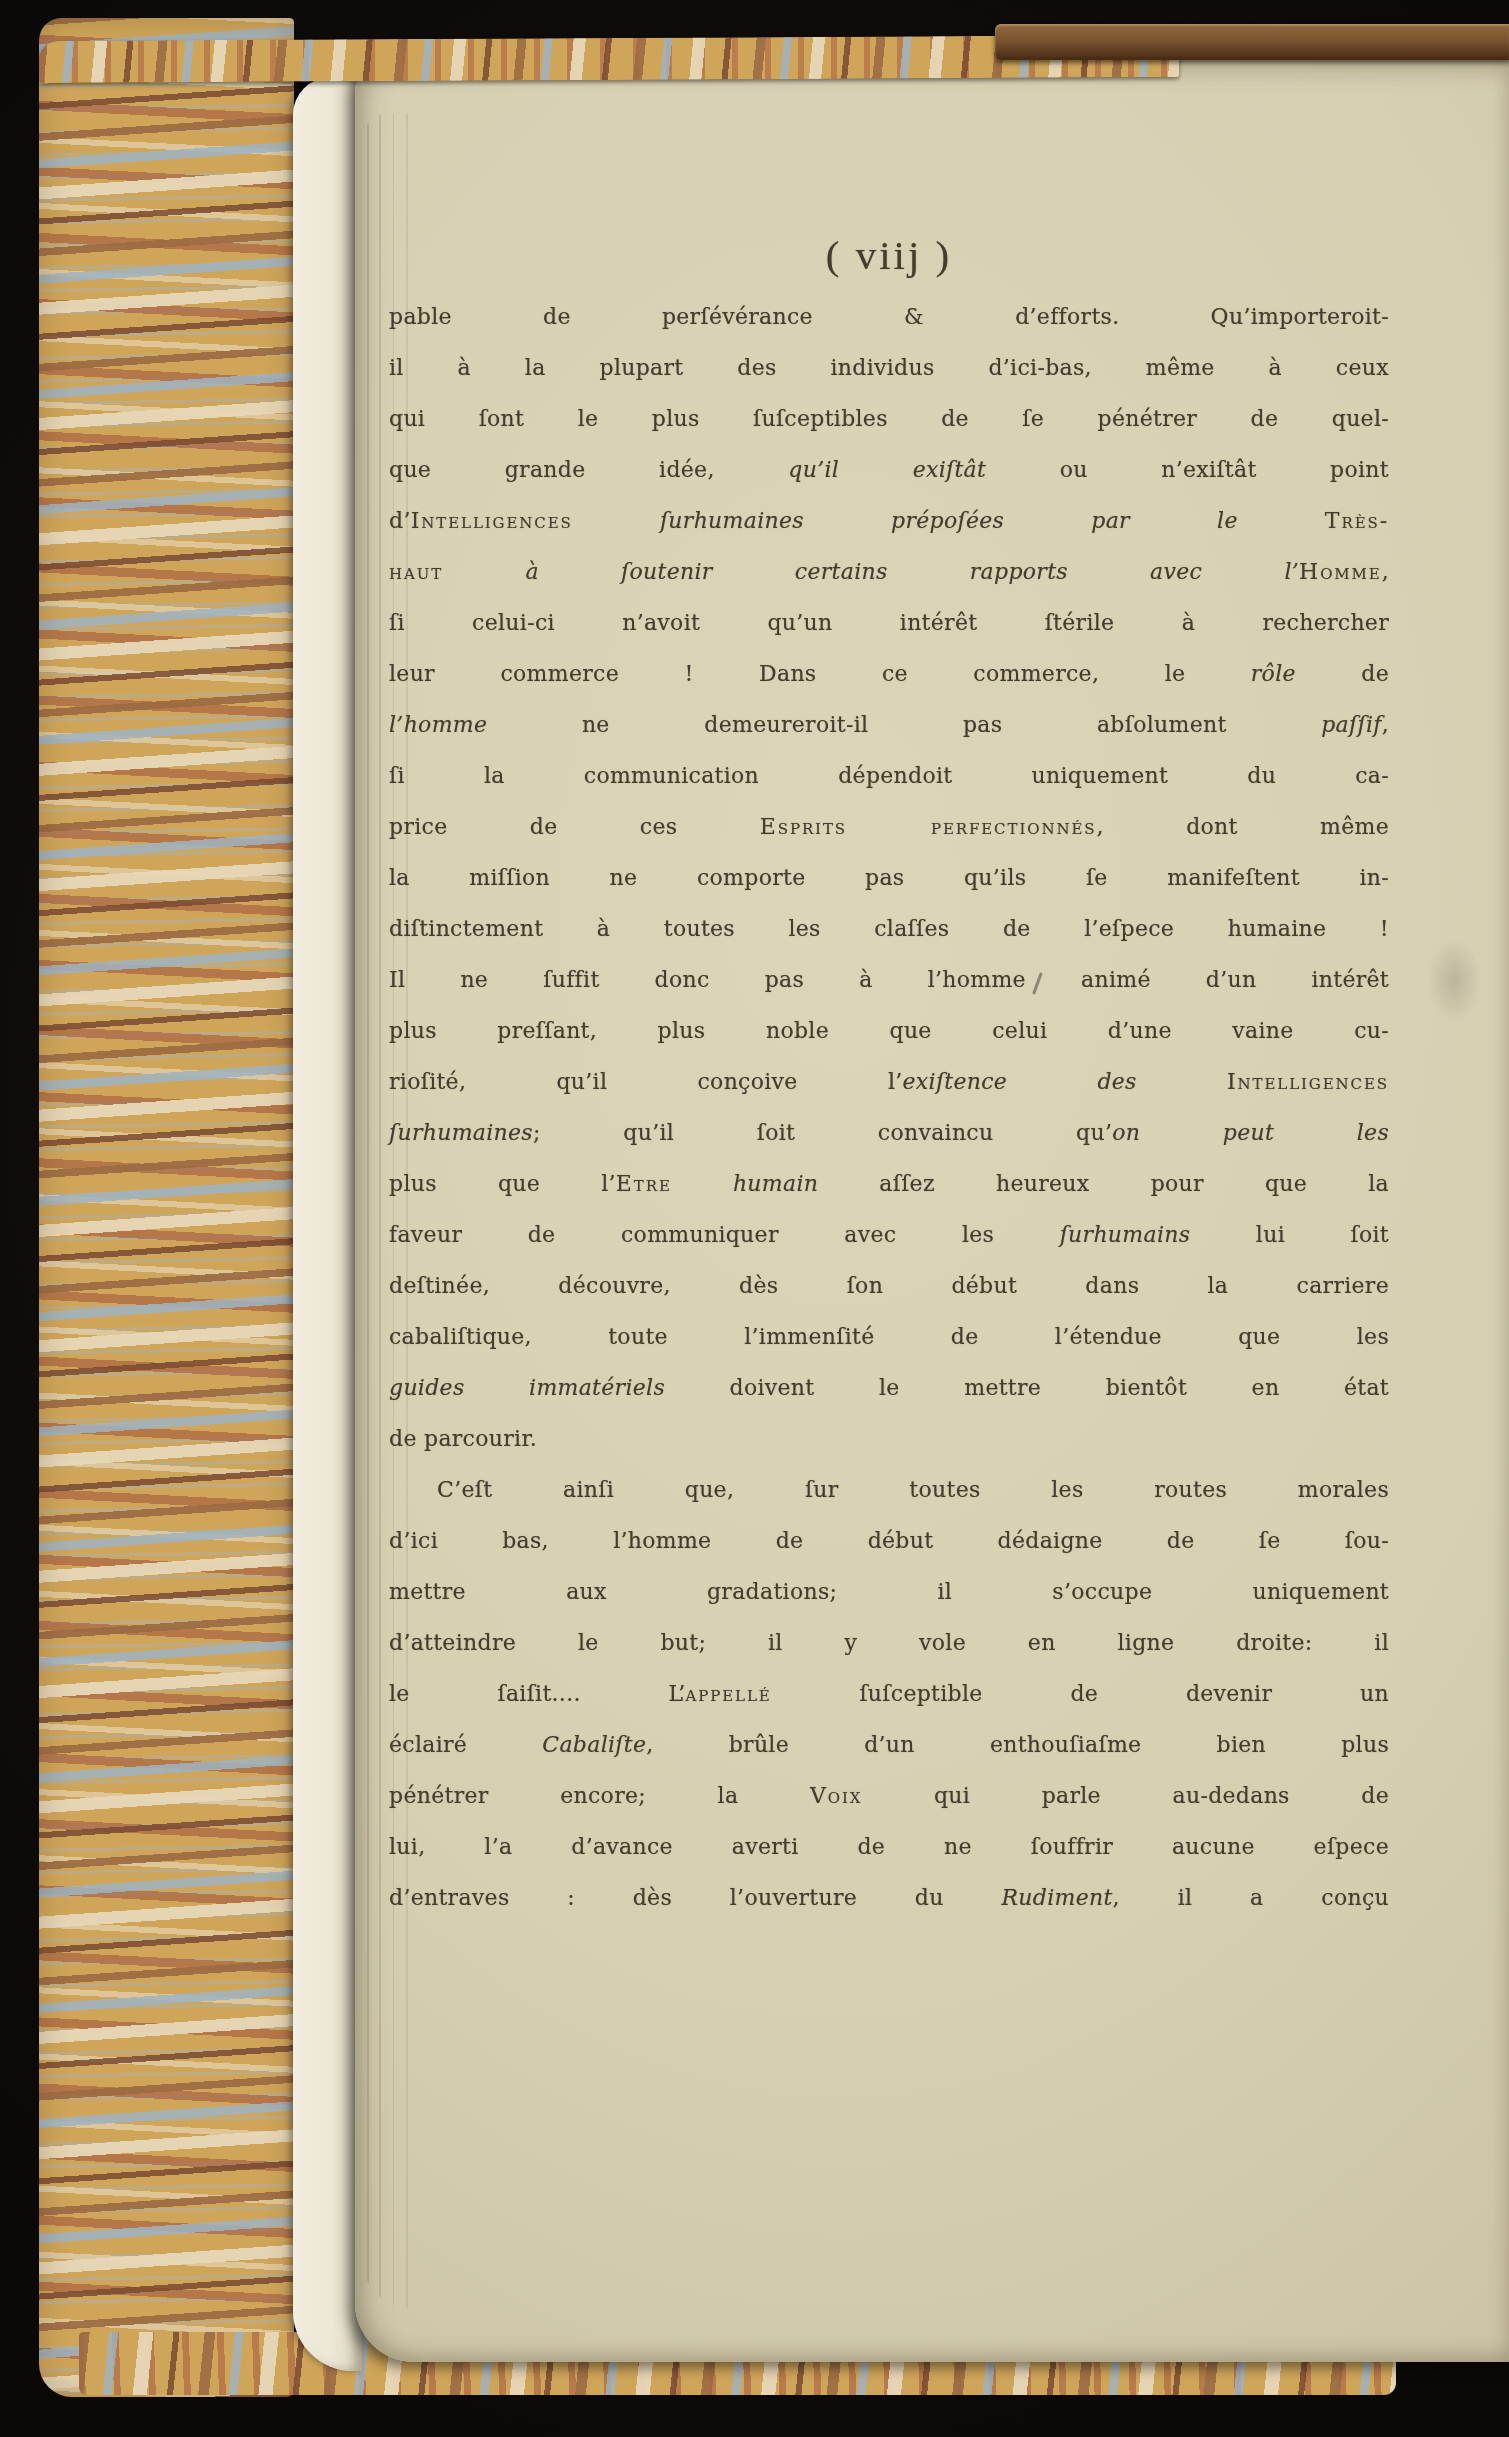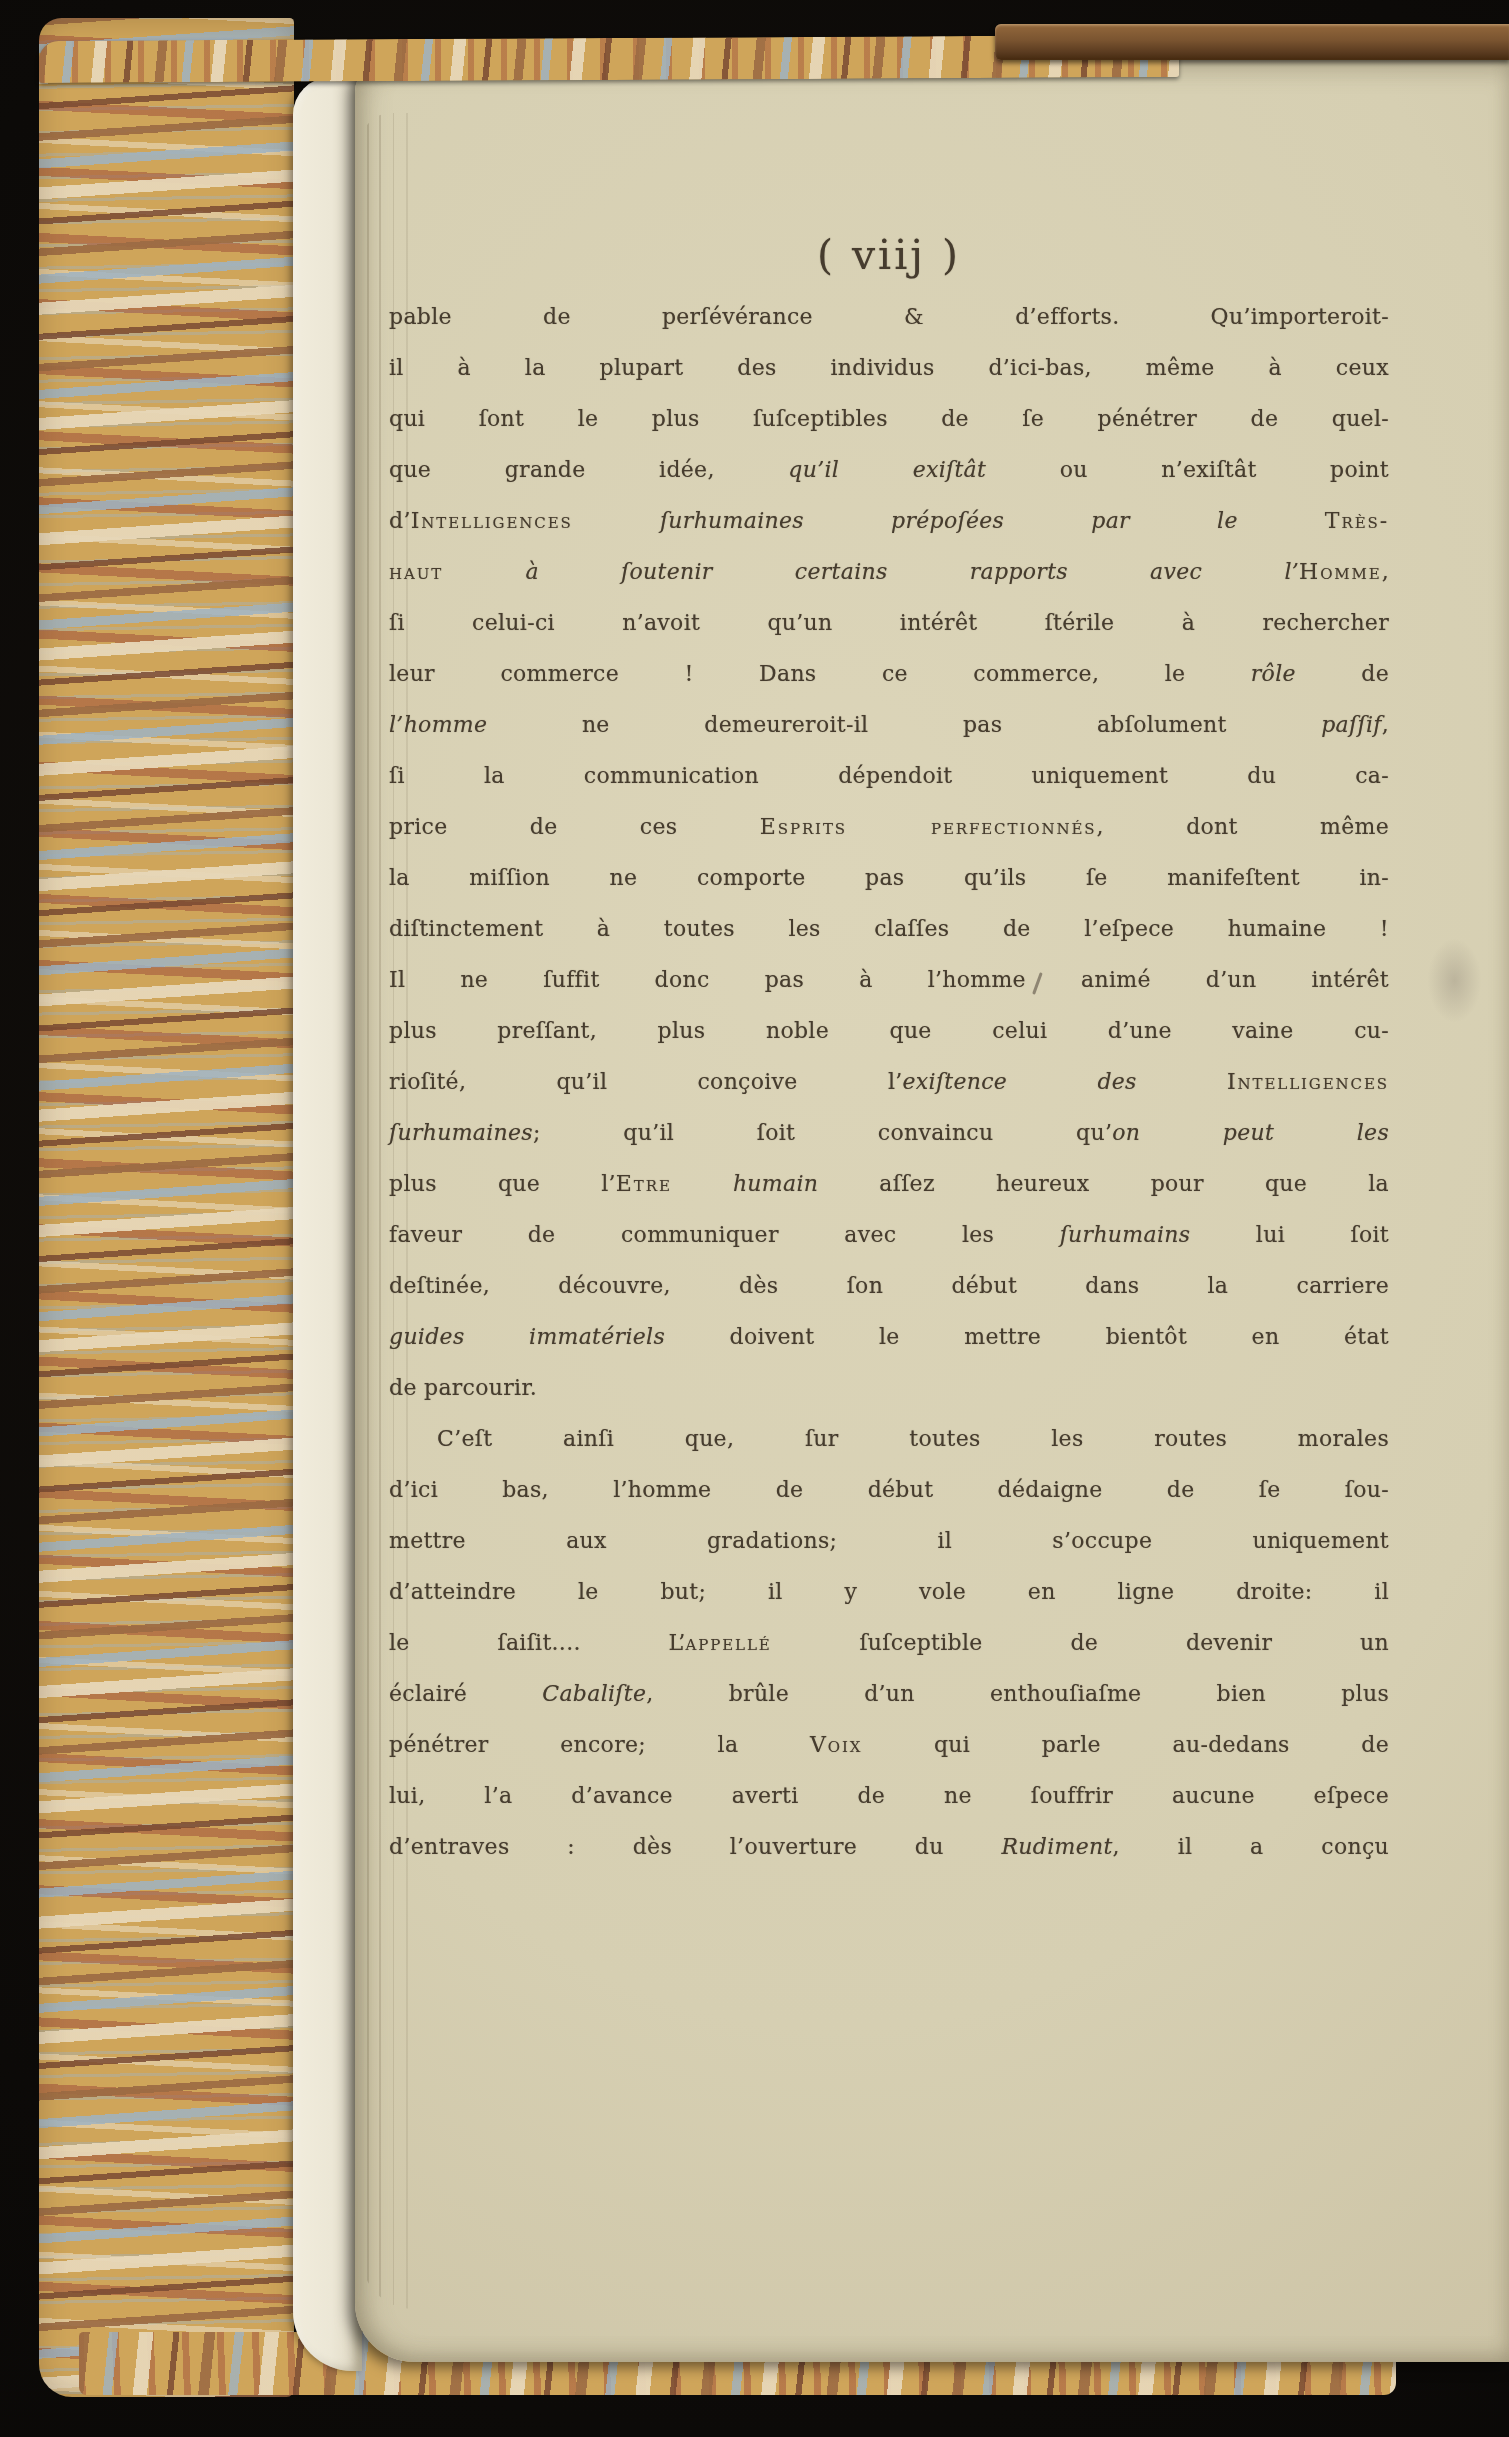--- a/index.html
+++ b/index.html
@@ -107,20 +107,21 @@
     background:linear-gradient(180deg,#93683c 0%, var(--leather) 45%, #593a1f 80%, #44290f 100%);
     border-radius:6px 0 0 6px;
     box-shadow:0 2.3px 5.3px rgba(0,0,0,.55), inset 0 1.5px 2.3px rgba(255,230,190,.35);
   }
   
   .page-number{
     position:absolute;left:389px;top:231px;width:1000px;z-index:6;
     text-align:center;font-size:41px;color:var(--ink);
     letter-spacing:3px;
     text-shadow:0 0 1.1px rgba(70,60,45,.55);
+    font-family:Liberation Serif, serif;
   }
   .textblock{
     position:absolute;left:389px;top:291px;width:1000px;z-index:6;
     color:var(--ink);font-size:22px;line-height:51px;
     letter-spacing:0.3px;
     text-shadow:0 0 0.9px rgba(70,60,45,.5);
   }
   .line{text-align:justify;text-align-last:justify;white-space:normal;}
   .line.nojust{text-align:right;text-align-last:left;}
   .line.indent{padding-left:48px;}
@@ -168,20 +169,21 @@
         <div class="line"><span class="seg-r">price de ces </span><span class="seg-sc">Esprits perfectionnés</span><span class="seg-r">, dont même</span></div>
         <div class="line"><span class="seg-r">la miſſion ne comporte pas qu’ils ſe manifeſtent in-</span></div>
         <div class="line"><span class="seg-r">diſtinctement à toutes les claſſes de l’eſpece humaine !</span></div>
         <div class="line"><span class="seg-r">Il ne ſuffit donc pas à l’homme animé d’un intérêt</span></div>
         <div class="line"><span class="seg-r">plus preſſant, plus noble que celui d’une vaine cu-</span></div>
         <div class="line"><span class="seg-r">rioſité, qu’il conçoive l’</span><span class="seg-i">exiſtence des </span><span class="seg-sc">Intelligences</span></div>
         <div class="line"><span class="seg-i">ſurhumaines</span><span class="seg-r">; qu’il ſoit convaincu qu’</span><span class="seg-i">on peut les</span></div>
         <div class="line"><span class="seg-r">plus que l’</span><span class="seg-sc">Etre</span><span class="seg-r"> </span><span class="seg-i">humain</span><span class="seg-r"> aſſez heureux pour que la</span></div>
         <div class="line"><span class="seg-r">faveur de communiquer avec les </span><span class="seg-i">ſurhumains</span><span class="seg-r"> lui ſoit</span></div>
         <div class="line"><span class="seg-r">deſtinée, découvre, dès ſon début dans la carriere</span></div>
+        <div class="line"><span class="seg-r">cabaliſtique, toute l’immenſité de l’étendue que les</span></div>
         <div class="line"><span class="seg-i">guides immatériels</span><span class="seg-r"> doivent le mettre bientôt en état</span></div>
         <div class="line nojust"><span class="seg-r">de parcourir.</span></div>
         <div class="line indent"><span class="seg-r">C’eſt ainſi que, ſur toutes les routes morales</span></div>
         <div class="line"><span class="seg-r">d’ici bas, l’homme de début dédaigne de ſe ſou-</span></div>
         <div class="line"><span class="seg-r">mettre aux gradations; il s’occupe uniquement</span></div>
         <div class="line"><span class="seg-r">d’atteindre le but; il y vole en ligne droite: il</span></div>
         <div class="line"><span class="seg-r">le ſaiſit.... L’</span><span class="seg-sc">appellé</span><span class="seg-r"> ſuſceptible de devenir un</span></div>
         <div class="line"><span class="seg-r">éclairé </span><span class="seg-i">Cabaliſte</span><span class="seg-r">, brûle d’un enthouſiaſme bien plus</span></div>
         <div class="line"><span class="seg-r">pénétrer encore; la </span><span class="seg-sc">Voix</span><span class="seg-r"> qui parle au-dedans de</span></div>
         <div class="line"><span class="seg-r">lui, l’a d’avance averti de ne ſouffrir aucune eſpece</span></div>

